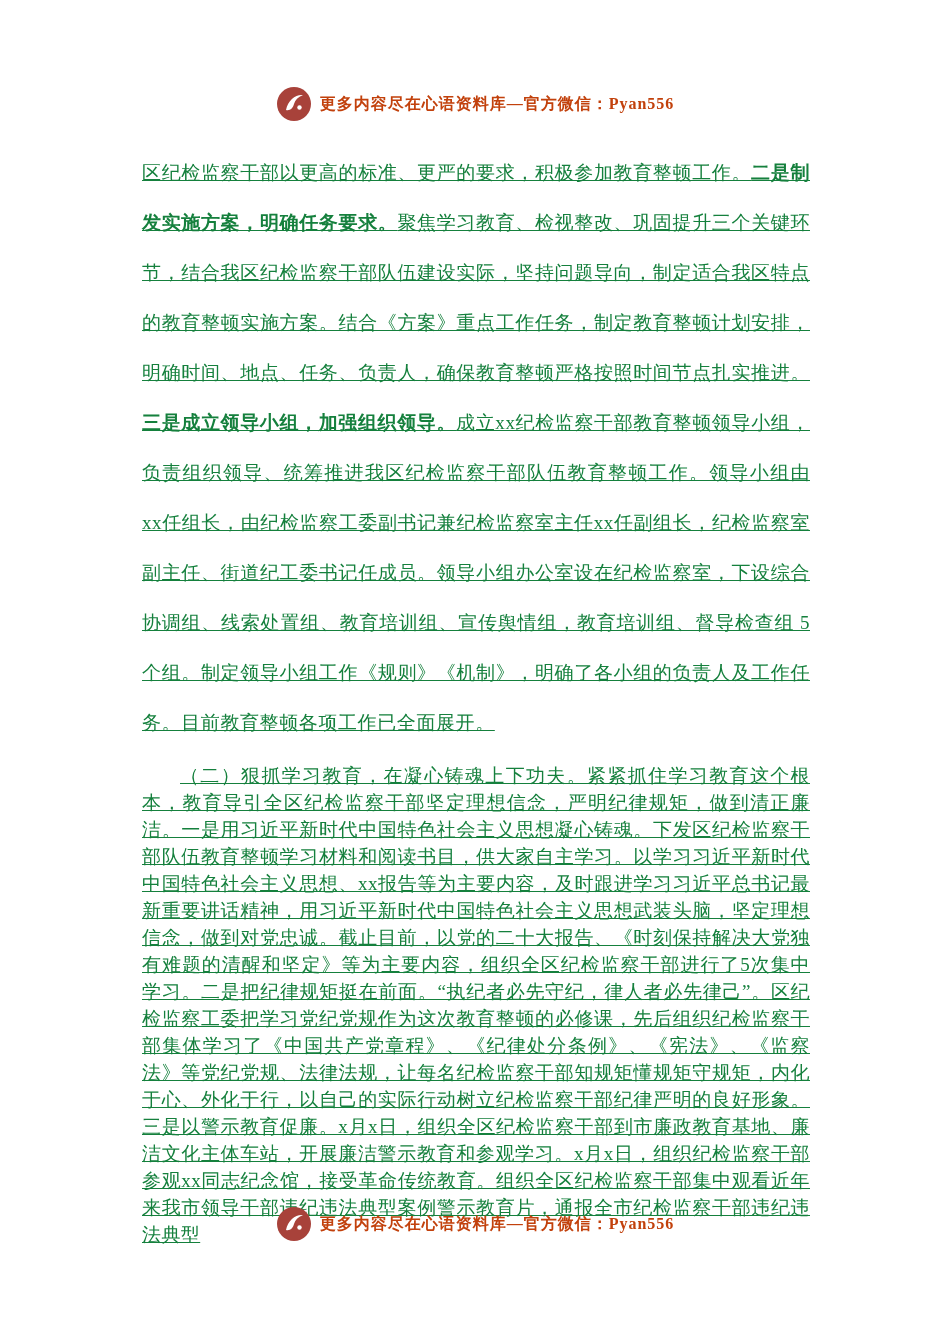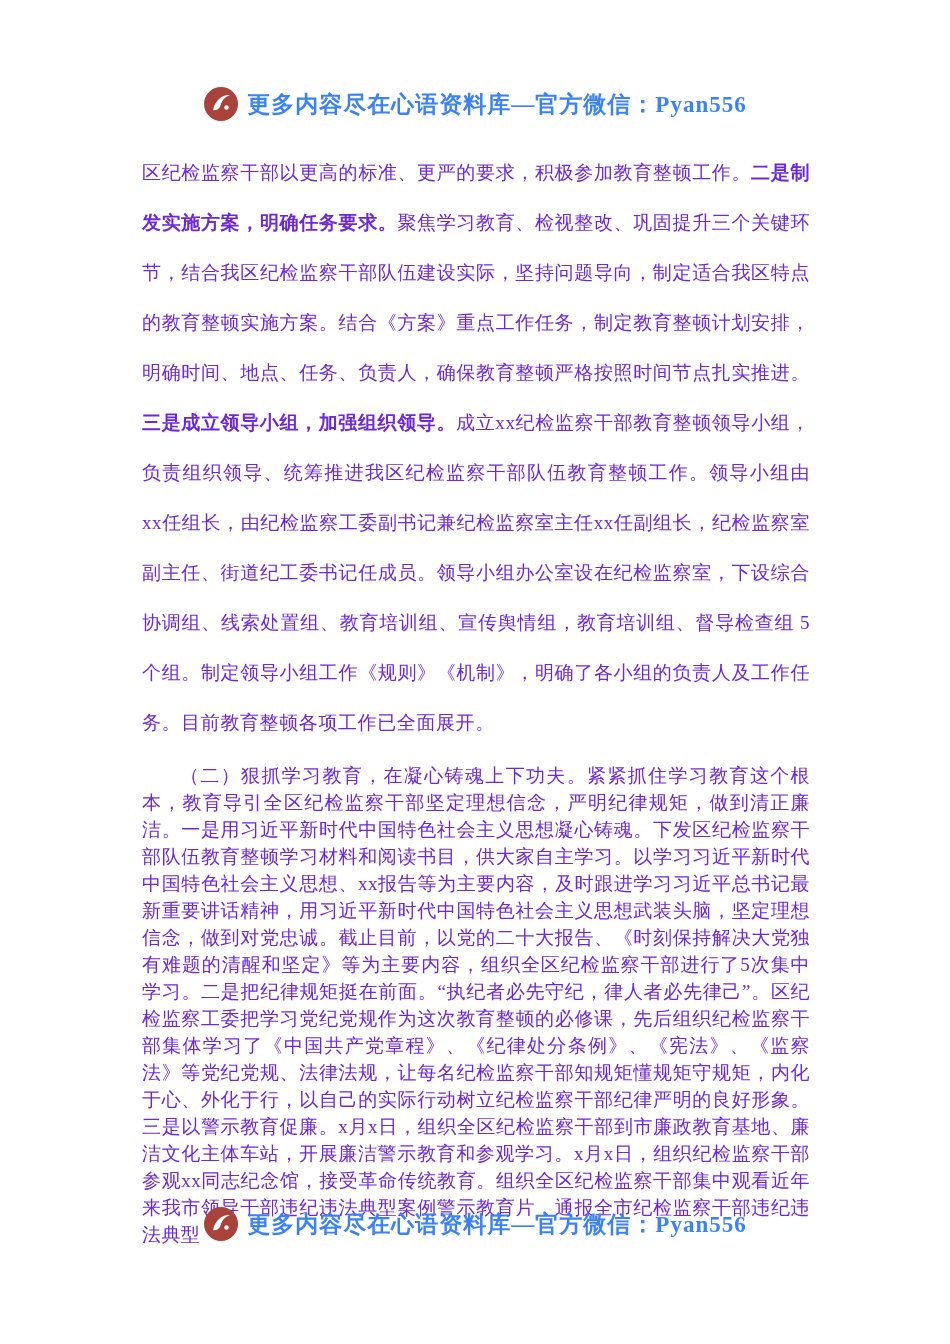--- a/index.html
+++ b/index.html
@@ -20,39 +20,40 @@
     left: 0;
     width: 100%;
     display: flex;
     align-items: center;
     justify-content: center;
     gap: 8px;
   }
   .brand-top { top: 86px; }
   .brand-bottom { top: 1206px; }
   .brand-text {
-    color: #3b82f6;
-    font-size: 23px;
+    color: #c2410c;
+    font-size: 16px;
     font-weight: bold;
     letter-spacing: 1px;
     white-space: nowrap;
   }
   .logo {
     width: 36px;
     height: 36px;
     display: inline-flex;
     flex: 0 0 auto;
   }
   .doc-body {
     position: absolute;
     left: 142px;
     top: 148px;
     width: 668px;
-    color: #6d28d9;
+    color: #15803d;
     text-align: justify;
+    text-decoration: underline;
   }
   p.para { margin: 0; }
   p.loose {
     font-size: 19px;
     line-height: 50px;
     letter-spacing: 0.6px;
   }
   p.dense {
     font-size: 19px;
     line-height: 27px;

